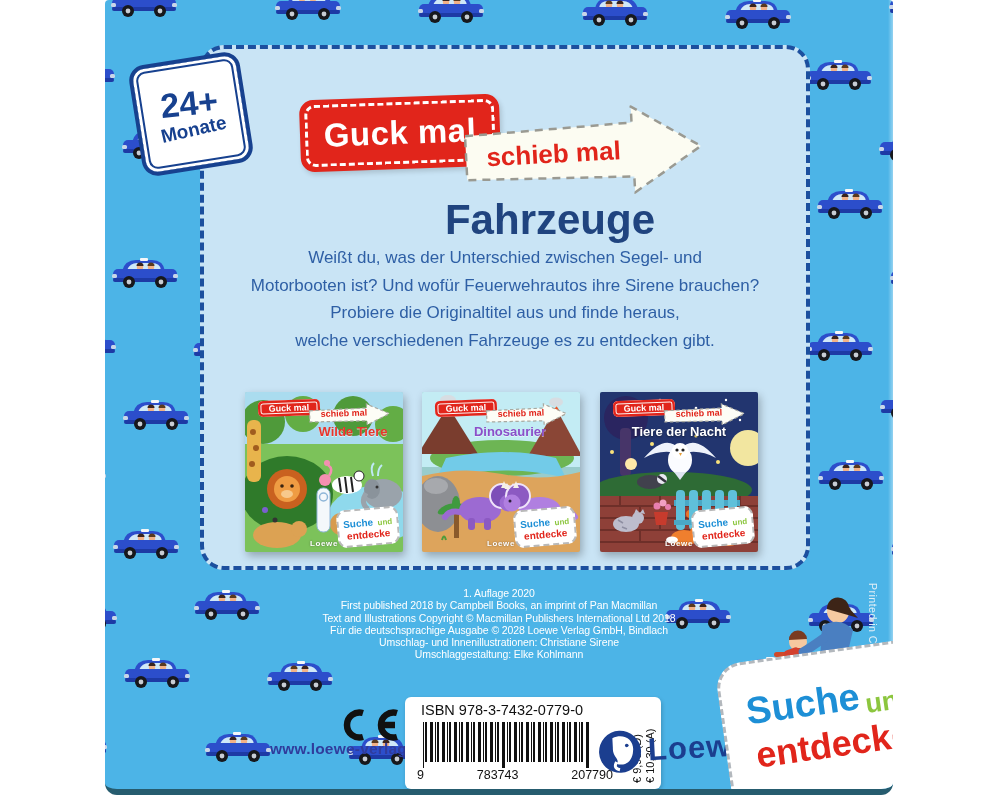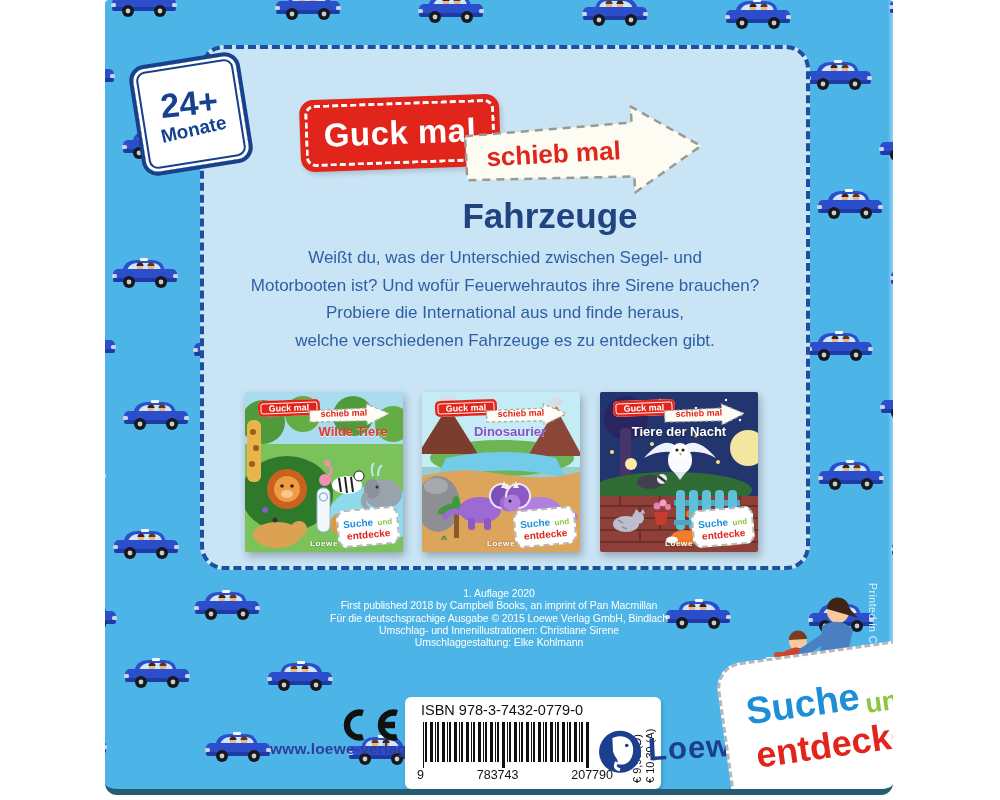--- a/index.html
+++ b/index.html
@@ -27,21 +27,21 @@
          border-radius:14px;transform:rotate(-2deg);z-index:3;display:flex;align-items:center;
          justify-content:center;box-shadow:2px 3px 5px rgba(0,0,0,.15);}
   .logo-guck::after{content:"";position:absolute;inset:5px;border:3px dashed #fff;border-radius:10px;}
   .logo-guck-text{color:#fff;font-size:33px;font-weight:bold;letter-spacing:.5px;}
   .logo-arrow{position:absolute;left:358px;top:102px;width:244px;height:100px;transform:rotate(-3deg);z-index:4;}
   .logo-arrow svg{position:absolute;inset:0;}
   .logo-arrow-text{position:absolute;left:8px;top:35px;width:165px;text-align:center;
          color:#e1251b;font-size:26px;font-weight:bold;}
   
   .back-title{position:absolute;left:95px;top:196px;width:700px;text-align:center;z-index:3;
-         font-size:35px;font-weight:bold;color:#20447f;}
+         font-size:42px;font-weight:bold;color:#20447f;}
   .blurb{position:absolute;left:95px;top:244px;width:610px;z-index:3;text-align:center;
          color:#2e5fa5;font-size:17px;line-height:27.5px;}
   .more-heading{position:absolute;left:95px;top:362px;width:610px;text-align:center;z-index:3;
          font-size:19px;font-weight:bold;color:#24509c;}
   
   .cover{position:absolute;top:392px;width:158px;height:160px;z-index:3;overflow:hidden;
          border-radius:2px;box-shadow:2px 4px 8px rgba(0,0,0,.28);background:#9cc;}
   .cover1{left:140px;}.cover2{left:317px;}.cover3{left:495px;}
   .cover-art{position:absolute;inset:0;width:100%;height:100%;}
   .mini-guck{position:absolute;left:13px;top:8px;width:62px;height:16px;background:#e1251b;
@@ -1240,21 +1240,21 @@
       <polygon points="3,28 170,23 170,7 238,50 170,93 170,77 3,72" fill="#fcfcf2" stroke="#9a9a92" stroke-width="2.5" stroke-dasharray="8 6" stroke-linejoin="round"></polygon>
     </svg>
     <span class="logo-arrow-text">schieb mal</span>
   </div>
 
   <div class="back-title">Fahrzeuge</div>
 
   <div class="blurb">
     <div>Weißt du, was der Unterschied zwischen Segel- und</div>
     <div>Motorbooten ist? Und wofür Feuerwehrautos ihre Sirene brauchen?</div>
-    <div>Probiere die International aus und finde heraus,</div>
+    <div>Probiere die Originaltitel aus und finde heraus,</div>
     <div>welche verschiedenen Fahrzeuge es zu entdecken gibt.</div>
   </div>
 
 
   <div class="cover cover1">
     <svg class="cover-art" viewBox="0 0 158 160">
       <rect width="158" height="60" fill="#aadcef"></rect>
       <circle cx="18" cy="30" r="22" fill="#4f9a3a"></circle>
         <circle cx="58" cy="22" r="18" fill="#63ad45"></circle>
       <circle cx="108" cy="24" r="20" fill="#4f9a3a"></circle>
@@ -1443,21 +1443,22 @@
     <div class="mini-badge">
       <div><span class="mb-suche">Suche</span> <span class="mb-und">und</span></div>
       <div class="mb-entdecke">entdecke</div>
     </div>
     <div class="cover-loewe">Loewe</div>
   </div>
 
   <div class="imprint">
     <div>1. Auflage 2020</div>
     <div>First published 2018 by Campbell Books, an imprint of Pan Macmillan</div>
-    <div>Für die deutschsprachige Ausgabe © 2015 Loewe Verlag GmbH, Bindlach</div>
+    <div>Text and Illustrations Copyright © Macmillan Publishers International Ltd 2018</div>
+    <div>Für die deutschsprachige Ausgabe © 2028 Loewe Verlag GmbH, Bindlach</div>
     <div>Umschlag- und Innenillustrationen: Christiane Sirene</div>
     <div>Umschlaggestaltung: Elke Kohlmann</div>
   </div>
 
   <div class="ce">
     <svg width="66" height="34" viewBox="0 0 66 34">
       <path d="M28 5 A12.5 12.5 0 1 0 28 29" stroke="#111" stroke-width="6.5" fill="none"></path>
       <path d="M62 5 A12.5 12.5 0 1 0 62 29" stroke="#111" stroke-width="6.5" fill="none"></path>
       <line x1="47" y1="17" x2="60" y2="17" stroke="#111" stroke-width="6.5"></line>
     </svg>

